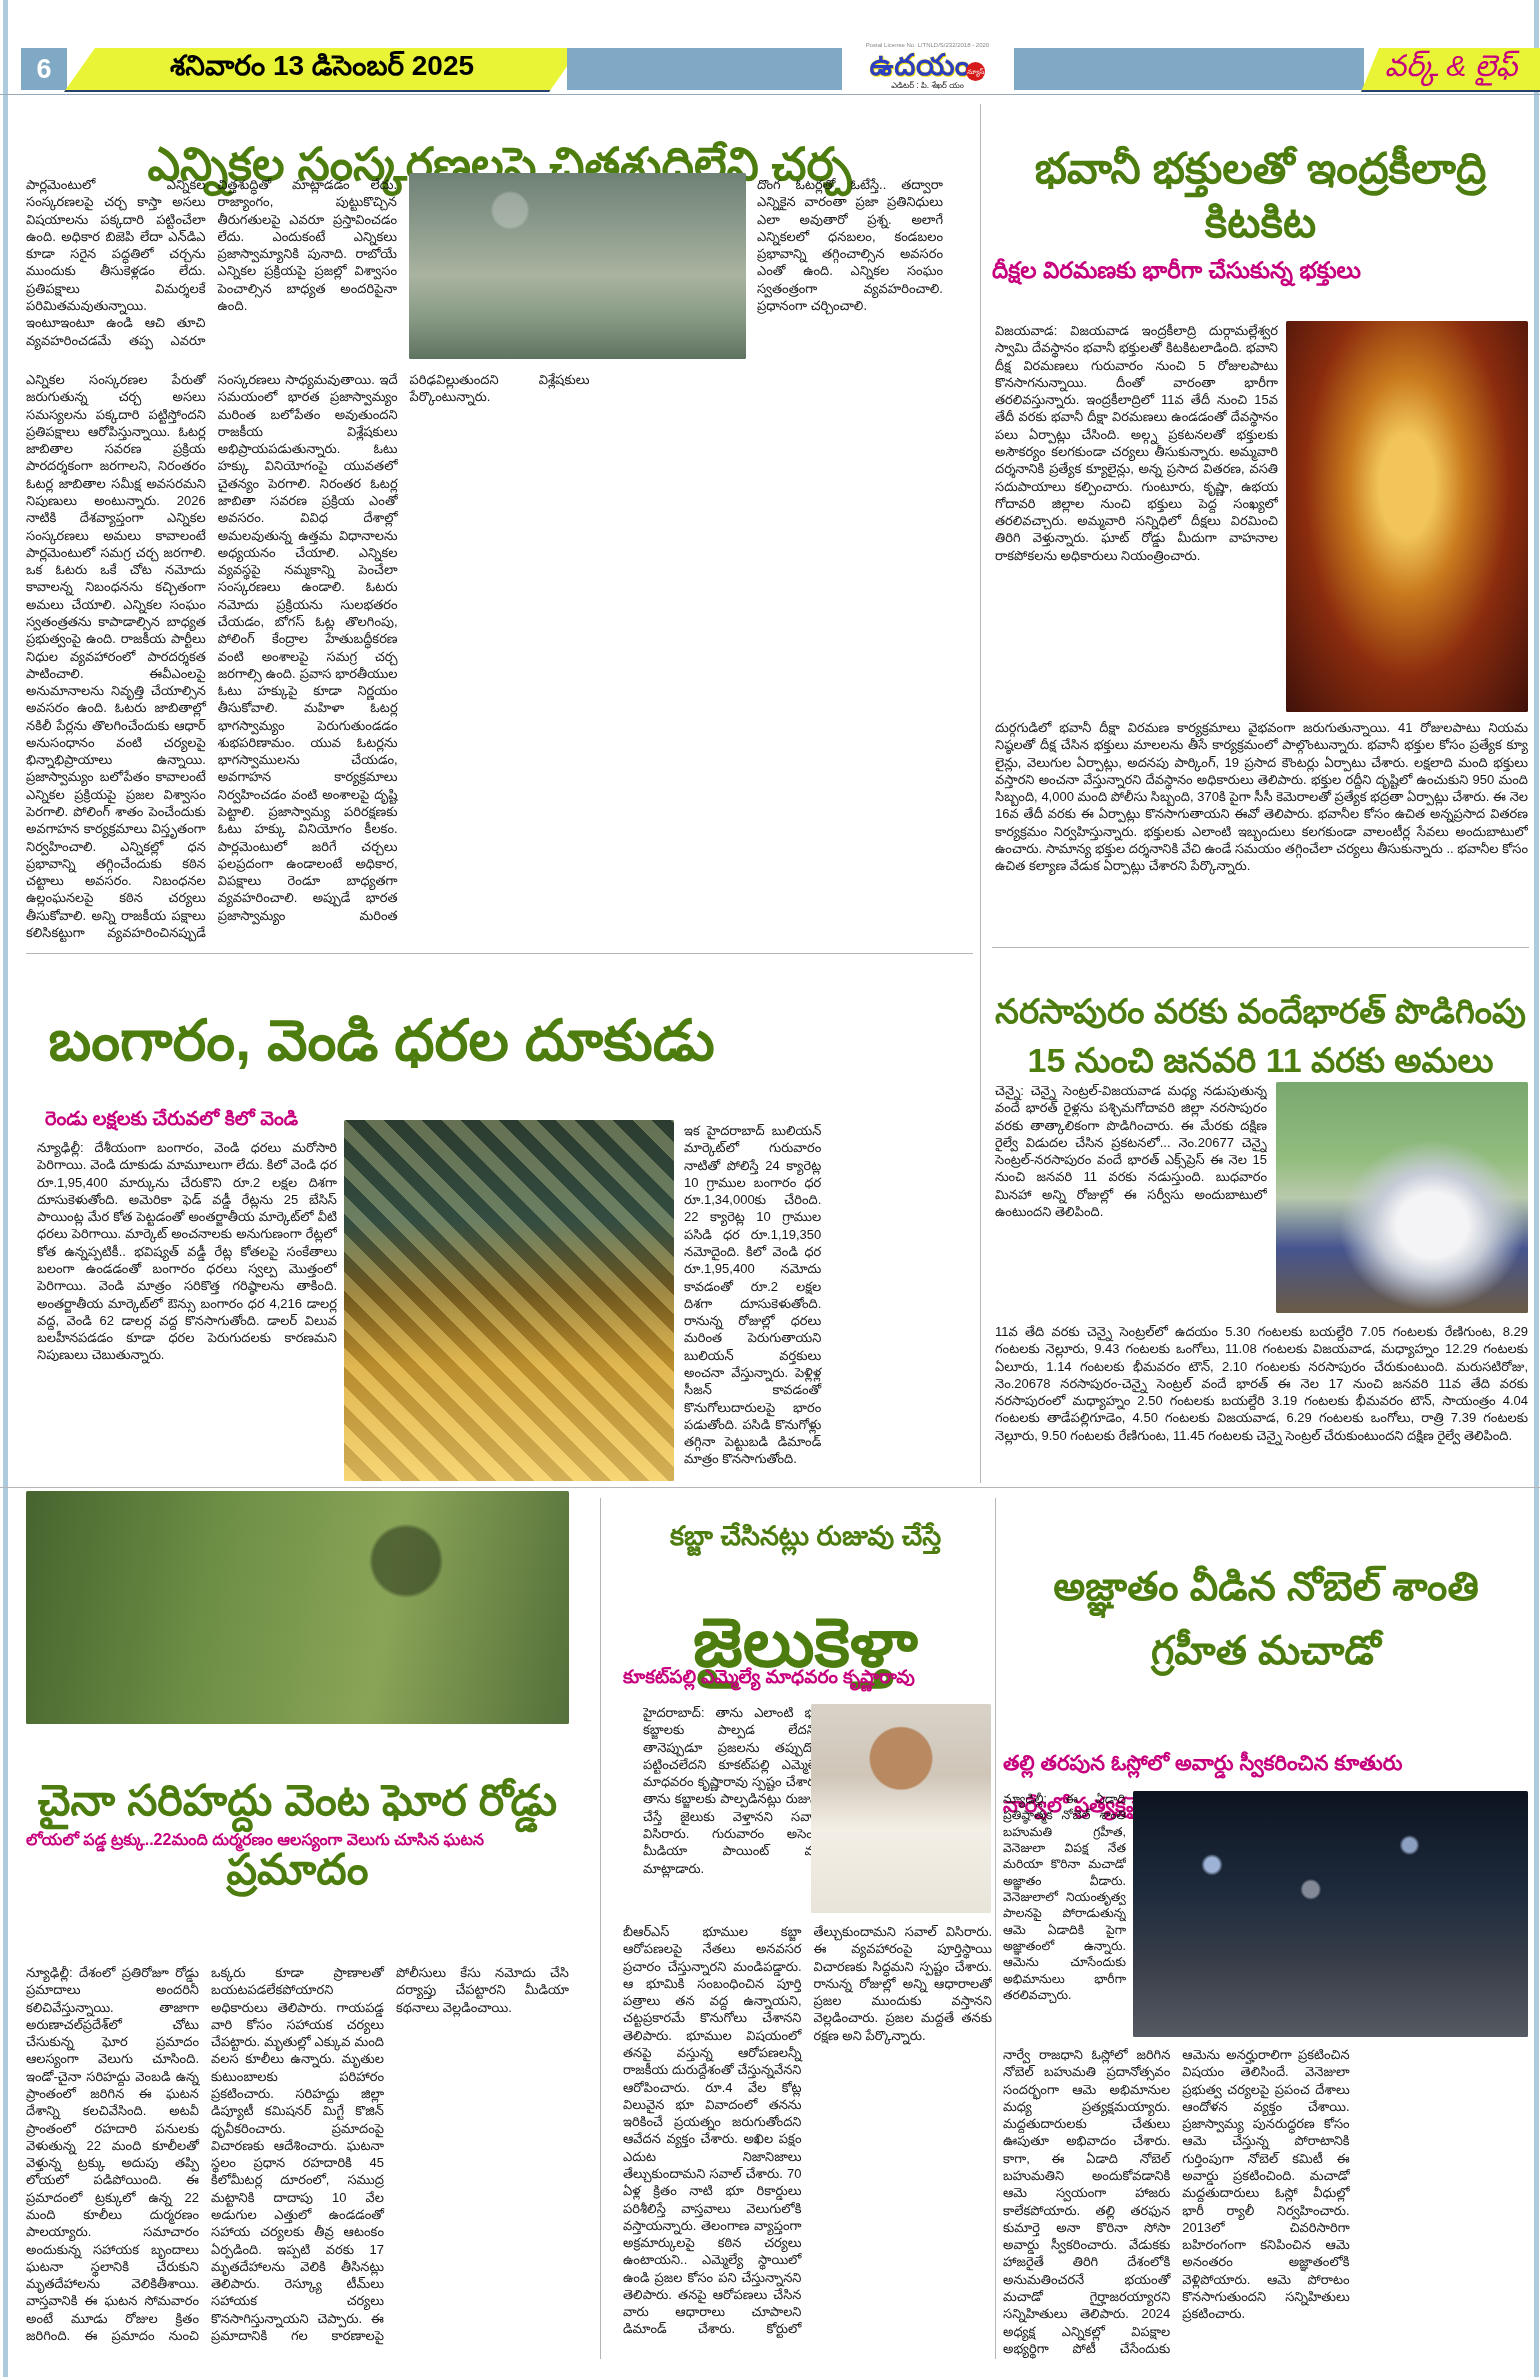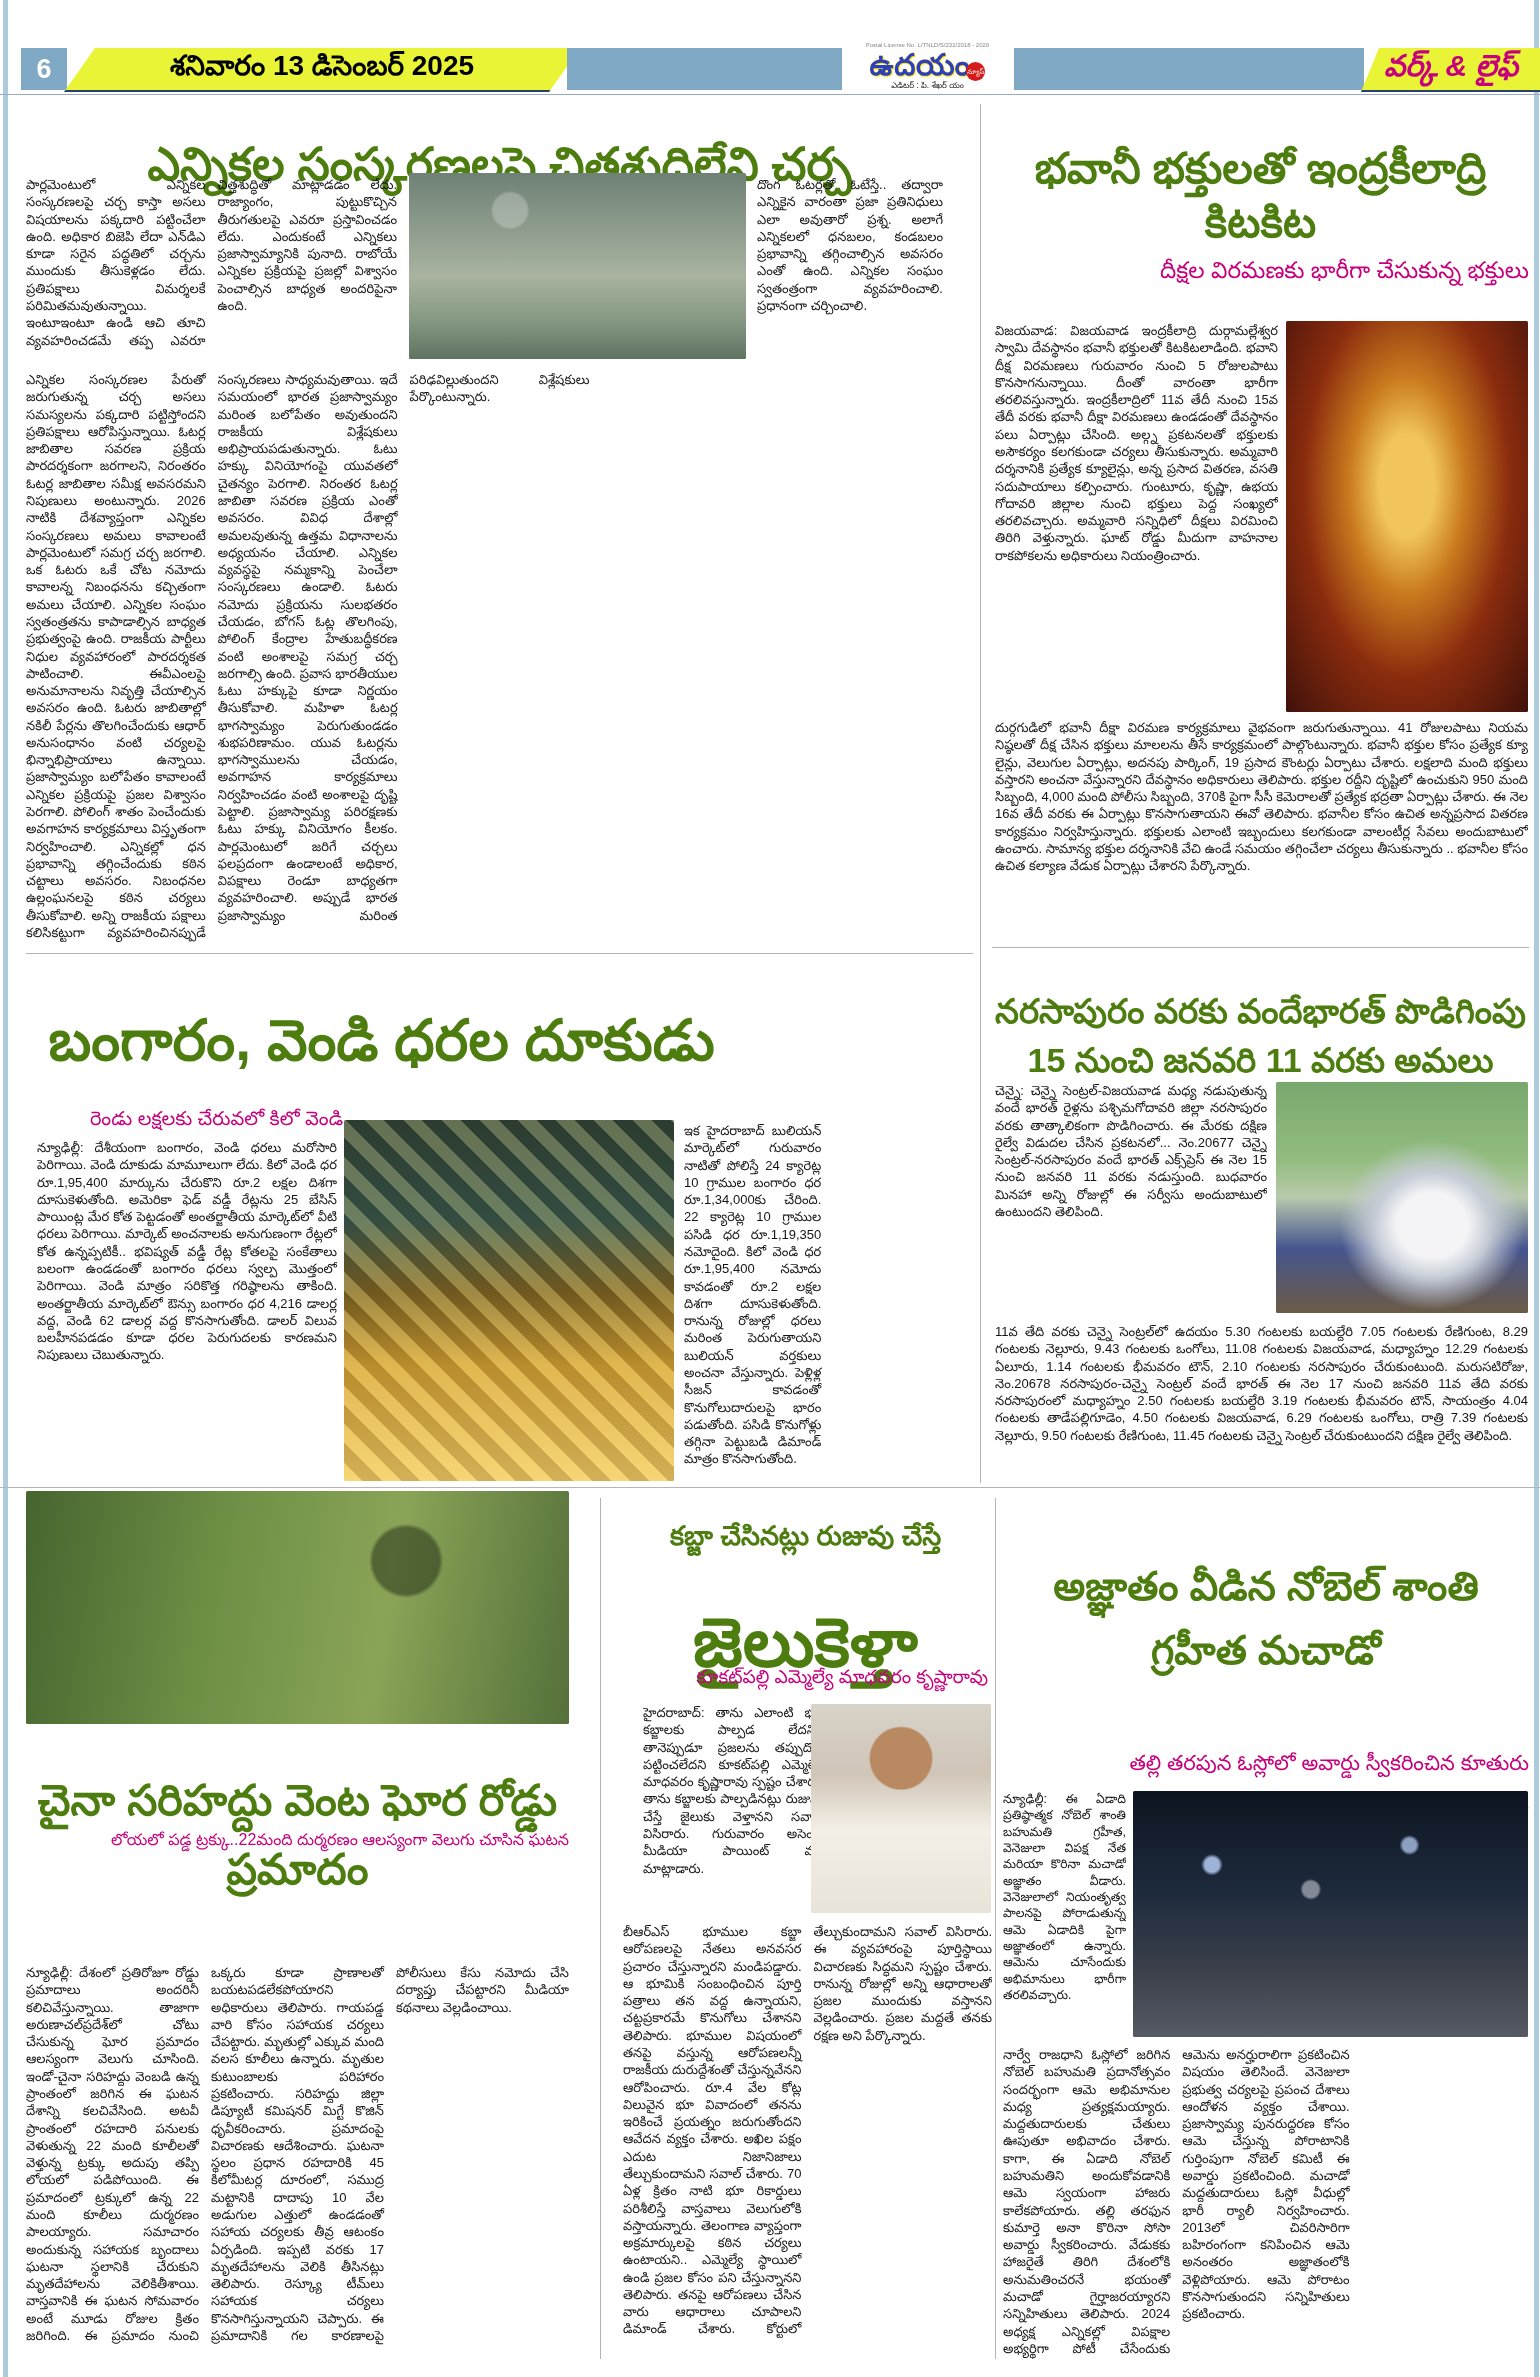--- a/index.html
+++ b/index.html
@@ -20,29 +20,29 @@
   .b2{left:1014px;width:350px;}
   .masthead{left:842px;top:42px;width:171px;height:52px;text-align:center;background:#fff;}
   .license{font-size:6px;color:#888;line-height:7.5px;white-space:nowrap;overflow:hidden;}
   .logoword{font-size:30px;font-weight:bold;color:#2b3fbf;line-height:30px;
             text-shadow:0 0 1.5px #ffe600,0.7px 0.7px 0 #ffe600;letter-spacing:0.7px;display:inline-block;}
   .logocircle{display:inline-block;width:19.4px;height:19.4px;background:#d61a1a;border-radius:50%;
               color:#fff;font-size:6.7px;line-height:19.4px;vertical-align:middle;margin-left:-4.5px;}
   .editor{font-size:8.2px;color:#222;line-height:9.7px;}
   .sectionband{left:1361px;top:48px;width:180px;height:42px;background:#e9f436;
                clip-path:polygon(10% 0,100% 0,100% 100%,0 100%);display:flex;align-items:center;justify-content:center;
-               font-size:30px;font-weight:bold;font-style:italic;color:#c7007d;border-bottom:2.2px solid #27406e;}
+               font-size:30px;font-weight:normal;font-style:italic;color:#c7007d;border-bottom:2.2px solid #27406e;}
 
   
   .vrule{position:absolute;width:0.7px;background:#b5b5b5;}
   .hrule{position:absolute;height:0.7px;background:#b5b5b5;}
 
   
   .headline{position:absolute;font-weight:bold;color:#4d7c0f;text-align:center;line-height:1.12;}
-  .sub{position:absolute;font-weight:normal;color:#c7007d;text-align:right;line-height:1.2;}
+  .sub{position:absolute;font-weight:bold;color:#c7007d;text-align:left;line-height:1.2;}
   .coltext{position:absolute;font-size:13px;line-height:1.33;text-align:justify;color:#141414;
            overflow:hidden;column-fill:auto;word-break:break-word;}
   .photo{position:absolute;border-radius:1.5px;}
 
   
   .ph-parliament{background:
      radial-gradient(circle at 30% 20%, rgba(255,255,255,.25) 0 6%, transparent 7%),
      linear-gradient(180deg,#6f8076 0%,#8d9c8c 30%,#a9b3a0 55%,#879a84 78%,#5f7361 100%);}
   .ph-temple{background:
      radial-gradient(ellipse at 50% 42%, #f1c55a 0 16%, #c97a1e 34%, #8a2c0e 60%, #40110a 100%),

